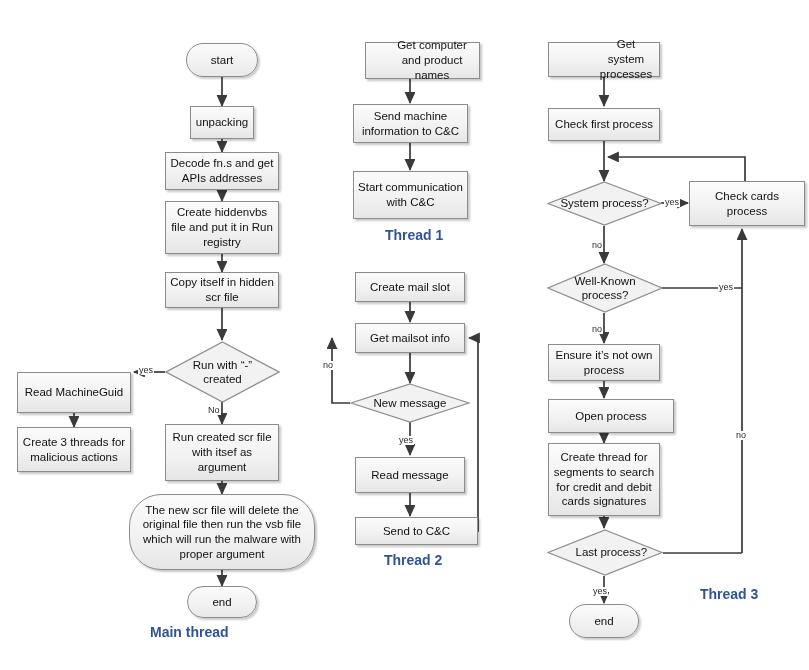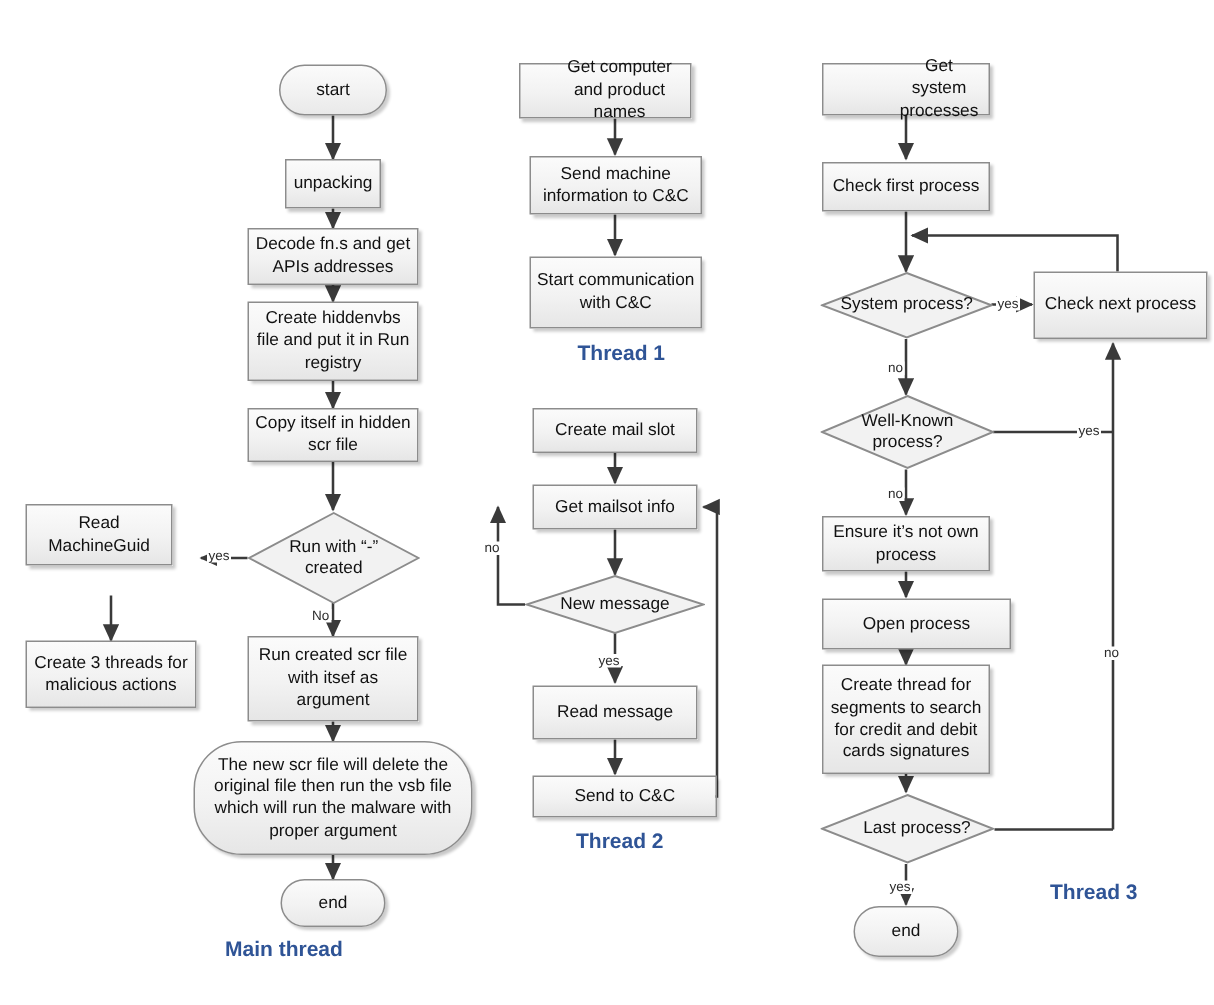--- a/index.html
+++ b/index.html
@@ -161,36 +161,36 @@
 
   <div class="node process" style="left:165px; top:272px; width:114px; height:36px;">Copy itself in hidden scr file</div>
 
   <div class="node decision" style="left:165px; top:341px; width:115px; height:62px;">
     <svg class="decision-shape" viewBox="0 0 115 62" preserveAspectRatio="none">
       <polygon points="57.5,1 114,31 57.5,61 1,31" fill="#f2f2f2" stroke="#8c8c8c" stroke-width="1.3"></polygon>
     </svg>
     <span class="dec-label">Run with “-” created</span>
   </div>
 
-  <div class="node process" style="left:17px; top:336px; width:98px; height:41px;">Read MachineGuid</div>
+  <div class="node process" style="left:17px; top:372px; width:114px; height:41px;">Read MachineGuid</div>
 
   <div class="node process" style="left:17px; top:427px; width:114px; height:45px;">Create 3 threads for malicious actions</div>
 
   <div class="node process" style="left:165px; top:424px; width:114px; height:57px;">Run created scr file with itsef as argument</div>
 
   <div class="node process" style="left:129px; top:494px; width:186px; height:76px;border-radius:32px;">The new scr file will delete the original file then run the vsb file which will run the malware with proper argument</div>
 
   <div class="node terminator" style="left:187px; top:586px; width:70px; height:32px;">end</div>
 
   <span class="edge-label" style="left:138px; top:366px;">yes</span>
   <span class="edge-label" style="left:207px; top:406px;">No</span>
 
   <span class="thread-label" style="left:150px; top:624px;">Main thread</span>
 
-  <div class="node process" style="left:346px; top:42px; width:115px; height:37px;padding-left:23px;">Get computer and product names</div>
+  <div class="node process" style="left:365px; top:42px; width:115px; height:37px;padding-left:23px;">Get computer and product names</div>
 
   <div class="node process" style="left:353px; top:104px; width:115px; height:39px;">Send machine information to C&amp;C</div>
 
   <div class="node process" style="left:353px; top:171px; width:115px; height:48px;">Start communication with C&amp;C</div>
 
   <span class="thread-label" style="left:385px; top:227px;">Thread 1</span>
 
   <div class="node process" style="left:355px; top:272px; width:110px; height:30px;">Create mail slot</div>
 
   <div class="node process" style="left:355px; top:323px; width:110px; height:30px;">Get mailsot info</div>
@@ -215,21 +215,21 @@
 
   <div class="node decision" style="left:547px; top:181px; width:115px; height:45px;">
     <svg class="decision-shape" viewBox="0 0 115 45" preserveAspectRatio="none">
       <polygon points="57.5,1 114,22.5 57.5,44 1,22.5" fill="#f2f2f2" stroke="#8c8c8c" stroke-width="1.3"></polygon>
     </svg>
     <span class="dec-label" style="width:88%;">System process?</span>
   </div>
 
   <div class="node process" style="left:548px; top:108px; width:112px; height:33px;">Check first process</div>
 
-  <div class="node process" style="left:689px; top:181px; width:116px; height:45px;">Check next process</div>
+  <div class="node process" style="left:689px; top:181px; width:116px; height:45px;">Check cards process</div>
 
   <div class="node decision" style="left:547px; top:263px; width:116px; height:50px;">
     <svg class="decision-shape" viewBox="0 0 116 50" preserveAspectRatio="none">
       <polygon points="58,1 115,25 58,49 1,25" fill="#f2f2f2" stroke="#8c8c8c" stroke-width="1.3"></polygon>
     </svg>
     <span class="dec-label">Well-Known process?</span>
   </div>
 
   <div class="node process" style="left:548px; top:344px; width:112px; height:37px;">Ensure it’s not own process</div>
 

